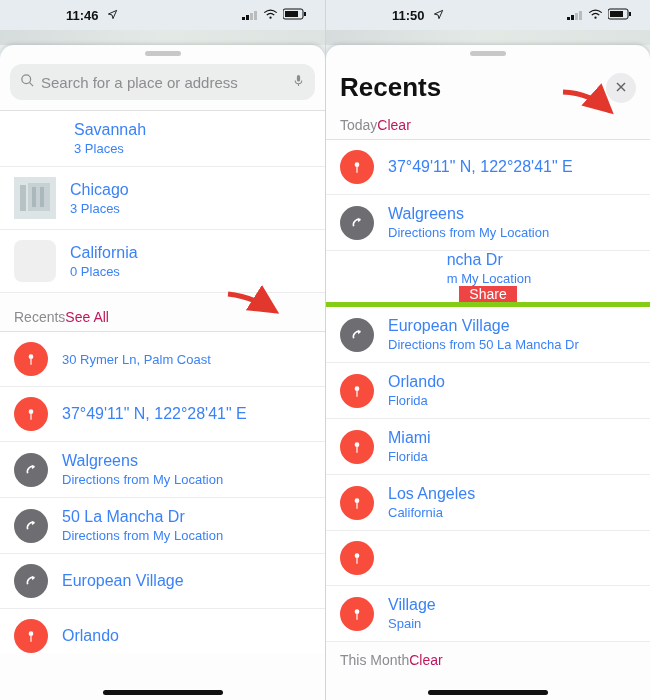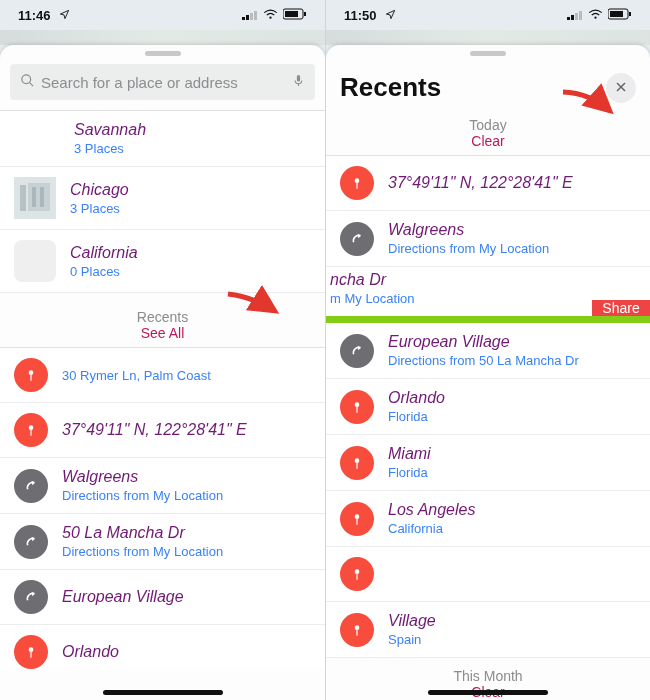--- a/index.html
+++ b/index.html
@@ -22,21 +22,21 @@
     height: 30px;
     display: flex;
     align-items: center;
     justify-content: space-between;
     padding: 0 18px;
     font-size: 13px;
     font-weight: 600;
     color: #111;
     background: rgba(230,235,238,0.9);
   }
-  .status-left { display: flex; align-items: center; gap: 8px; }
+  .status-left { display: flex; align-items: center; gap: 8px; margin-left: 48px; }
   .status-right { display: flex; align-items: center; gap: 5px; }
   .map-stub {
     height: 15px;
     background: linear-gradient(90deg,#d6dcdc,#e3eae6,#dce3e0);
     position: relative;
   }
   .sheet {
     background: #fdfdfd;
     border-top-left-radius: 14px;
     border-top-right-radius: 14px;
@@ -48,21 +48,21 @@
   .grabber {
     width: 36px;
     height: 5px;
     background: #c8c8c8;
     border-radius: 3px;
     margin: 6px auto 8px;
   }
   .search-wrap { padding: 0 10px 10px; }
   .search-bar {
     background: #eceded;
-    border-radius: 4px;
+    border-radius: 12px;
     height: 36px;
     display: flex;
     align-items: center;
     padding: 0 10px;
     gap: 6px;
   }
   .search-bar input {
     flex: 1;
     border: none;
     background: transparent;
@@ -90,52 +90,52 @@
     display:flex;align-items:center;justify-content:center;
   }
   .circle {
     width: 34px; height: 34px; border-radius: 50%;
     display: flex; align-items: center; justify-content: center;
     flex-shrink: 0;
   }
   .circle.red { background: #f84c3d; }
   .circle.grey { background: #6d6d72; }
   .text-stack { display: flex; flex-direction: column; gap:2px; min-width:0;}
-  .title { font-size: 16px; font-weight: 500; color: #701a75; white-space:nowrap; overflow:hidden;font-style:italic;}
+  .title { font-size: 16px; font-weight: 500; color: #3b82f6; white-space:nowrap; overflow:hidden;}
   .subtitle { font-size: 13px; color: #3b82f6; white-space:nowrap; overflow:hidden;}
   .section-hdr {
     display: flex;
     justify-content: flex-start;
     align-items: center;
     padding: 16px 14px 6px;
     font-size: 14px;
     color: #8b8b90;
     background:#fdfdfd;
-    flex-direction:column;
   }
   .link { color: #be185d; font-size: 14px; }
   .home-ind {
     width: 120px; height:5px; border-radius:3px; background:#111;
     position:absolute; bottom:5px; left:50%; transform:translateX(-50%);
   }
   
   .sheet-header {
     display:flex; align-items:center; justify-content:space-between;
     padding: 8px 14px 10px;
   }
   .sheet-title { font-size:26px; font-weight:700; color:#111;}
   .close-btn {
     width:30px;height:30px;border-radius:50%;
     background:#ececee;display:flex;align-items:center;justify-content:center;
     color:#636367;font-size:16px;
   }
   .swipe-row {
-    position:relative; display:flex; align-items:flex-end;
-    border-bottom:7px solid #84cc16; background:#fff;
+    position:relative; display:flex; align-items:center;
+    border-bottom:5px solid #84cc16; background:#fff;
     height:56px;
+    flex-direction:column;
   }
   .swipe-main {
     flex:1; display:flex; align-items:center; padding:10px 2px 10px 4px; gap:12px;
     overflow:hidden;
   }
   .swipe-btn {
     display:flex;align-items:center;justify-content:center;
     color:#fff; font-size:14px; width:58px;
   }
   .share { background:#ef4444; }

